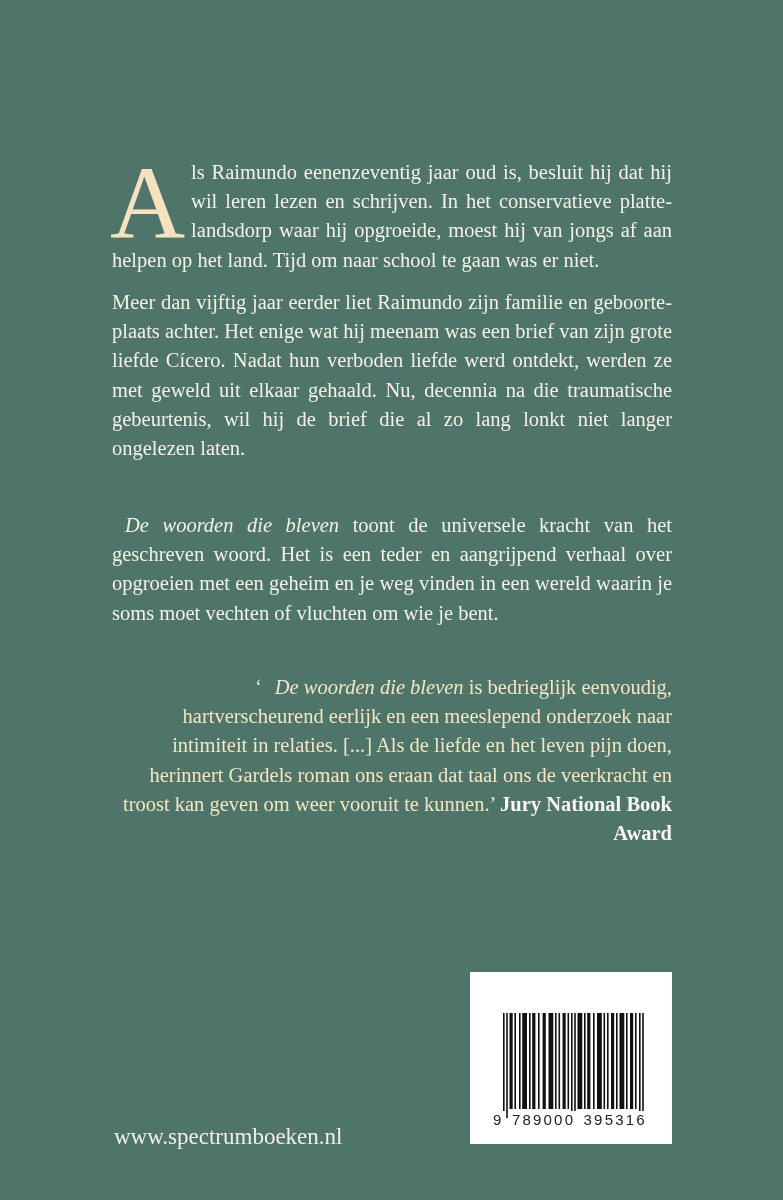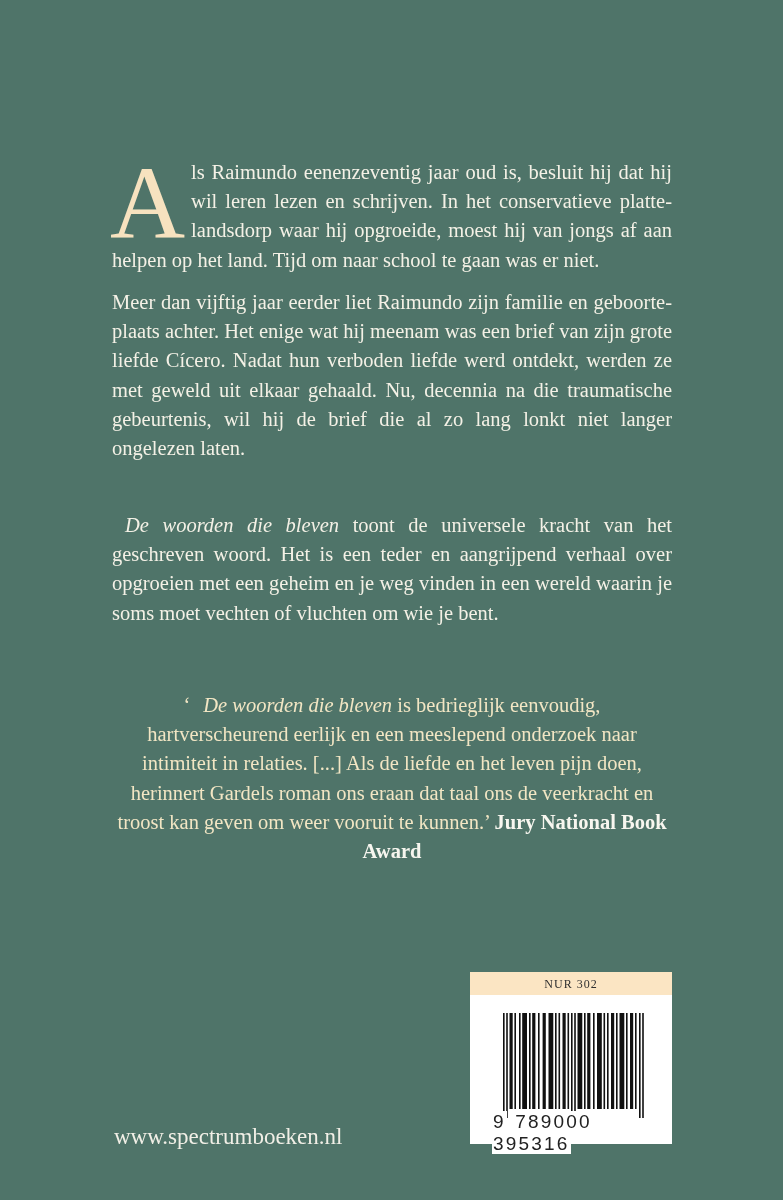--- a/index.html
+++ b/index.html
@@ -36,24 +36,24 @@
       margin: 6px 6px 0 -2px;
       color: #f7e2bf;
       font-family: "Liberation Serif", "DejaVu Serif", serif;
     }
     .ital { font-style: italic; margin-left: 13px; }
 
     .quote {
       position: absolute;
       left: 112px;
       width: 560px;
-      top: 691px;
+      top: 673px;
       font-size: 20.5px;
       line-height: 29.2px;
-      text-align: center;
+      text-align: right;
       color: #f2e6c4;
       margin: 0;
     }
     .quote .attribution {
       font-weight: bold;
       color: #f7f6ef;
     }
 
     .barcode-box {
       position: absolute;
@@ -79,21 +79,21 @@
       top: 41px;
       width: 141px;
       height: 105px;
     }
     .isbn-digits {
       position: absolute;
       left: 22px;
       top: 139px;
       width: 160px;
       font-family: "Liberation Sans", "DejaVu Sans", sans-serif;
-      font-size: 19px;
+      font-size: 15px;
       letter-spacing: 2.2px;
       color: #222;
       background: transparent;
     }
     .isbn-digits span { background: #fff; padding: 0 1px; }
 
     .website {
       position: absolute;
       left: 114px;
       top: 1124px;
@@ -106,21 +106,20 @@
 
 <p class="blurb" id="para1"><span class="dropcap">A</span><span>ls Raimundo eenenzeventig jaar oud is, besluit hij dat hij wil leren lezen en schrijven. In het conservatieve platte-landsdorp waar hij opgroeide, moest hij van jongs af aan helpen op het land. Tijd om naar school te gaan was er niet.</span></p>
 
 <p class="blurb" id="para2"><span>Meer dan vijftig jaar eerder liet Raimundo zijn familie en geboorte-plaats achter. Het enige wat hij meenam was een brief van zijn grote liefde Cícero. Nadat hun verboden liefde werd ontdekt, werden ze met geweld uit elkaar gehaald. Nu, decennia na die traumatische gebeurtenis, wil hij de brief die al zo lang lonkt niet langer ongelezen laten.</span></p>
 
 <p class="blurb" id="para3"><span class="ital">De woorden die bleven</span><span> toont de universele kracht van het geschreven woord. Het is een teder en aangrijpend verhaal over opgroeien met een geheim en je weg vinden in een wereld waarin je soms moet vechten of vluchten om wie je bent.</span></p>
 
 <p class="quote"><span>‘</span><span class="ital">De woorden die bleven</span><span> is bedrieglijk eenvoudig, hartverscheurend eerlijk en een meeslepend onderzoek naar intimiteit in relaties. [...] Als de liefde en het leven pijn doen, herinnert Gardels roman ons eraan dat taal ons de veerkracht en troost kan geven om weer vooruit te kunnen.’</span> <span class="attribution">Jury National Book Award</span></p>
 
 <div class="barcode-box">
-  <div class="nur-band">NUR 302</div>
   <svg class="bars" viewBox="0 0 141 105" preserveAspectRatio="none">
     <g fill="#111">
 
       <rect x="0" y="0" width="1.6" height="105"></rect>
       <rect x="3.2" y="0" width="1.6" height="105"></rect>
 
       <rect x="6.5" y="0" width="3.2" height="96"></rect>
       <rect x="11.4" y="0" width="1.6" height="96"></rect>
       <rect x="16" y="0" width="1.6" height="96"></rect>
       <rect x="19.2" y="0" width="4.8" height="96"></rect>

